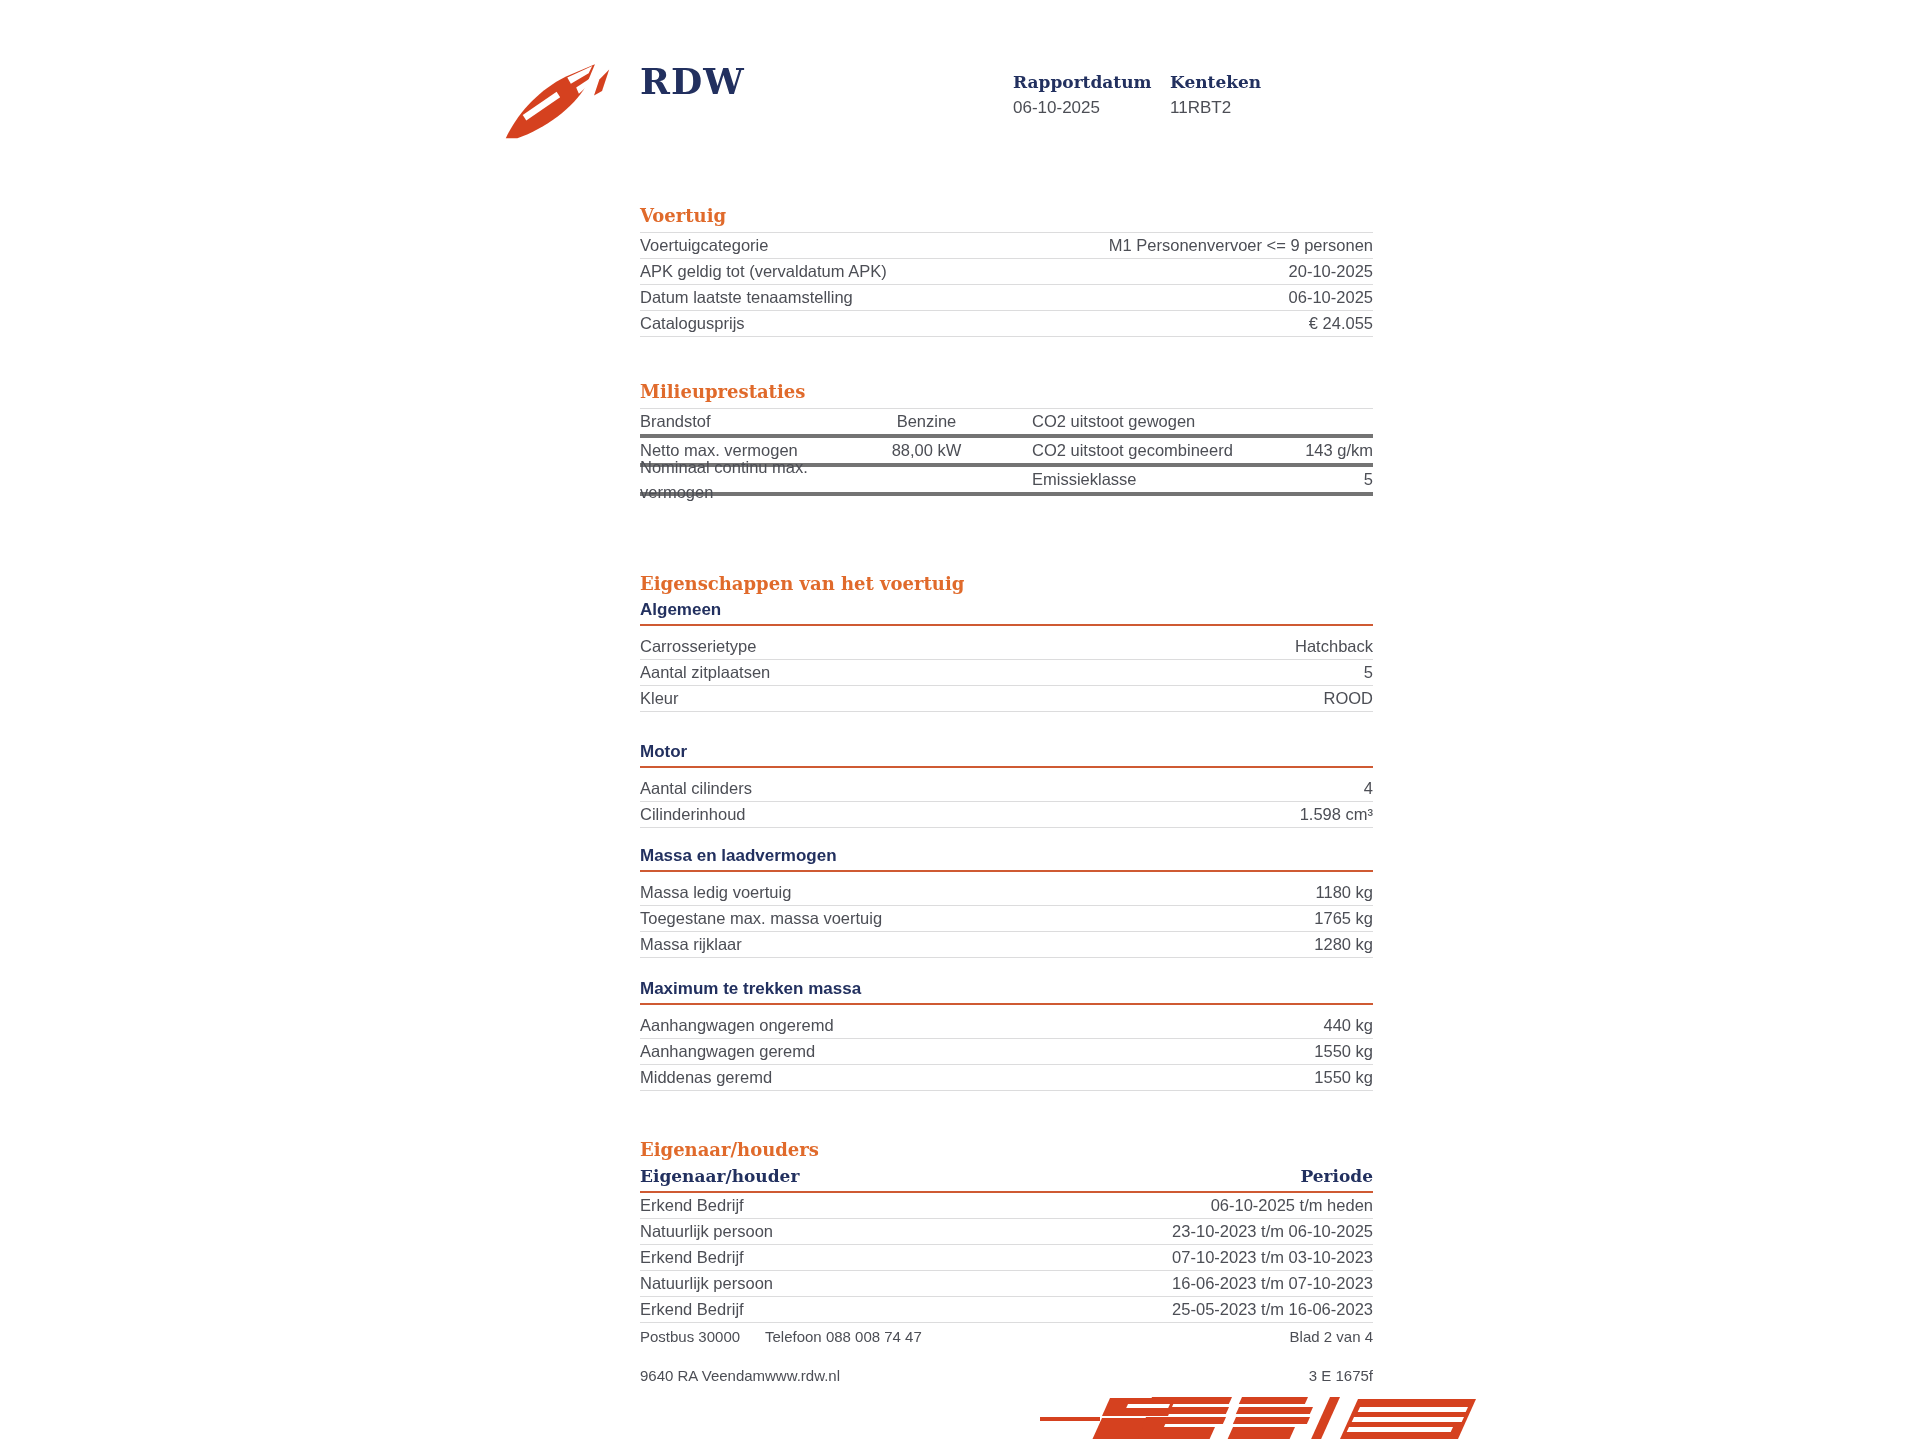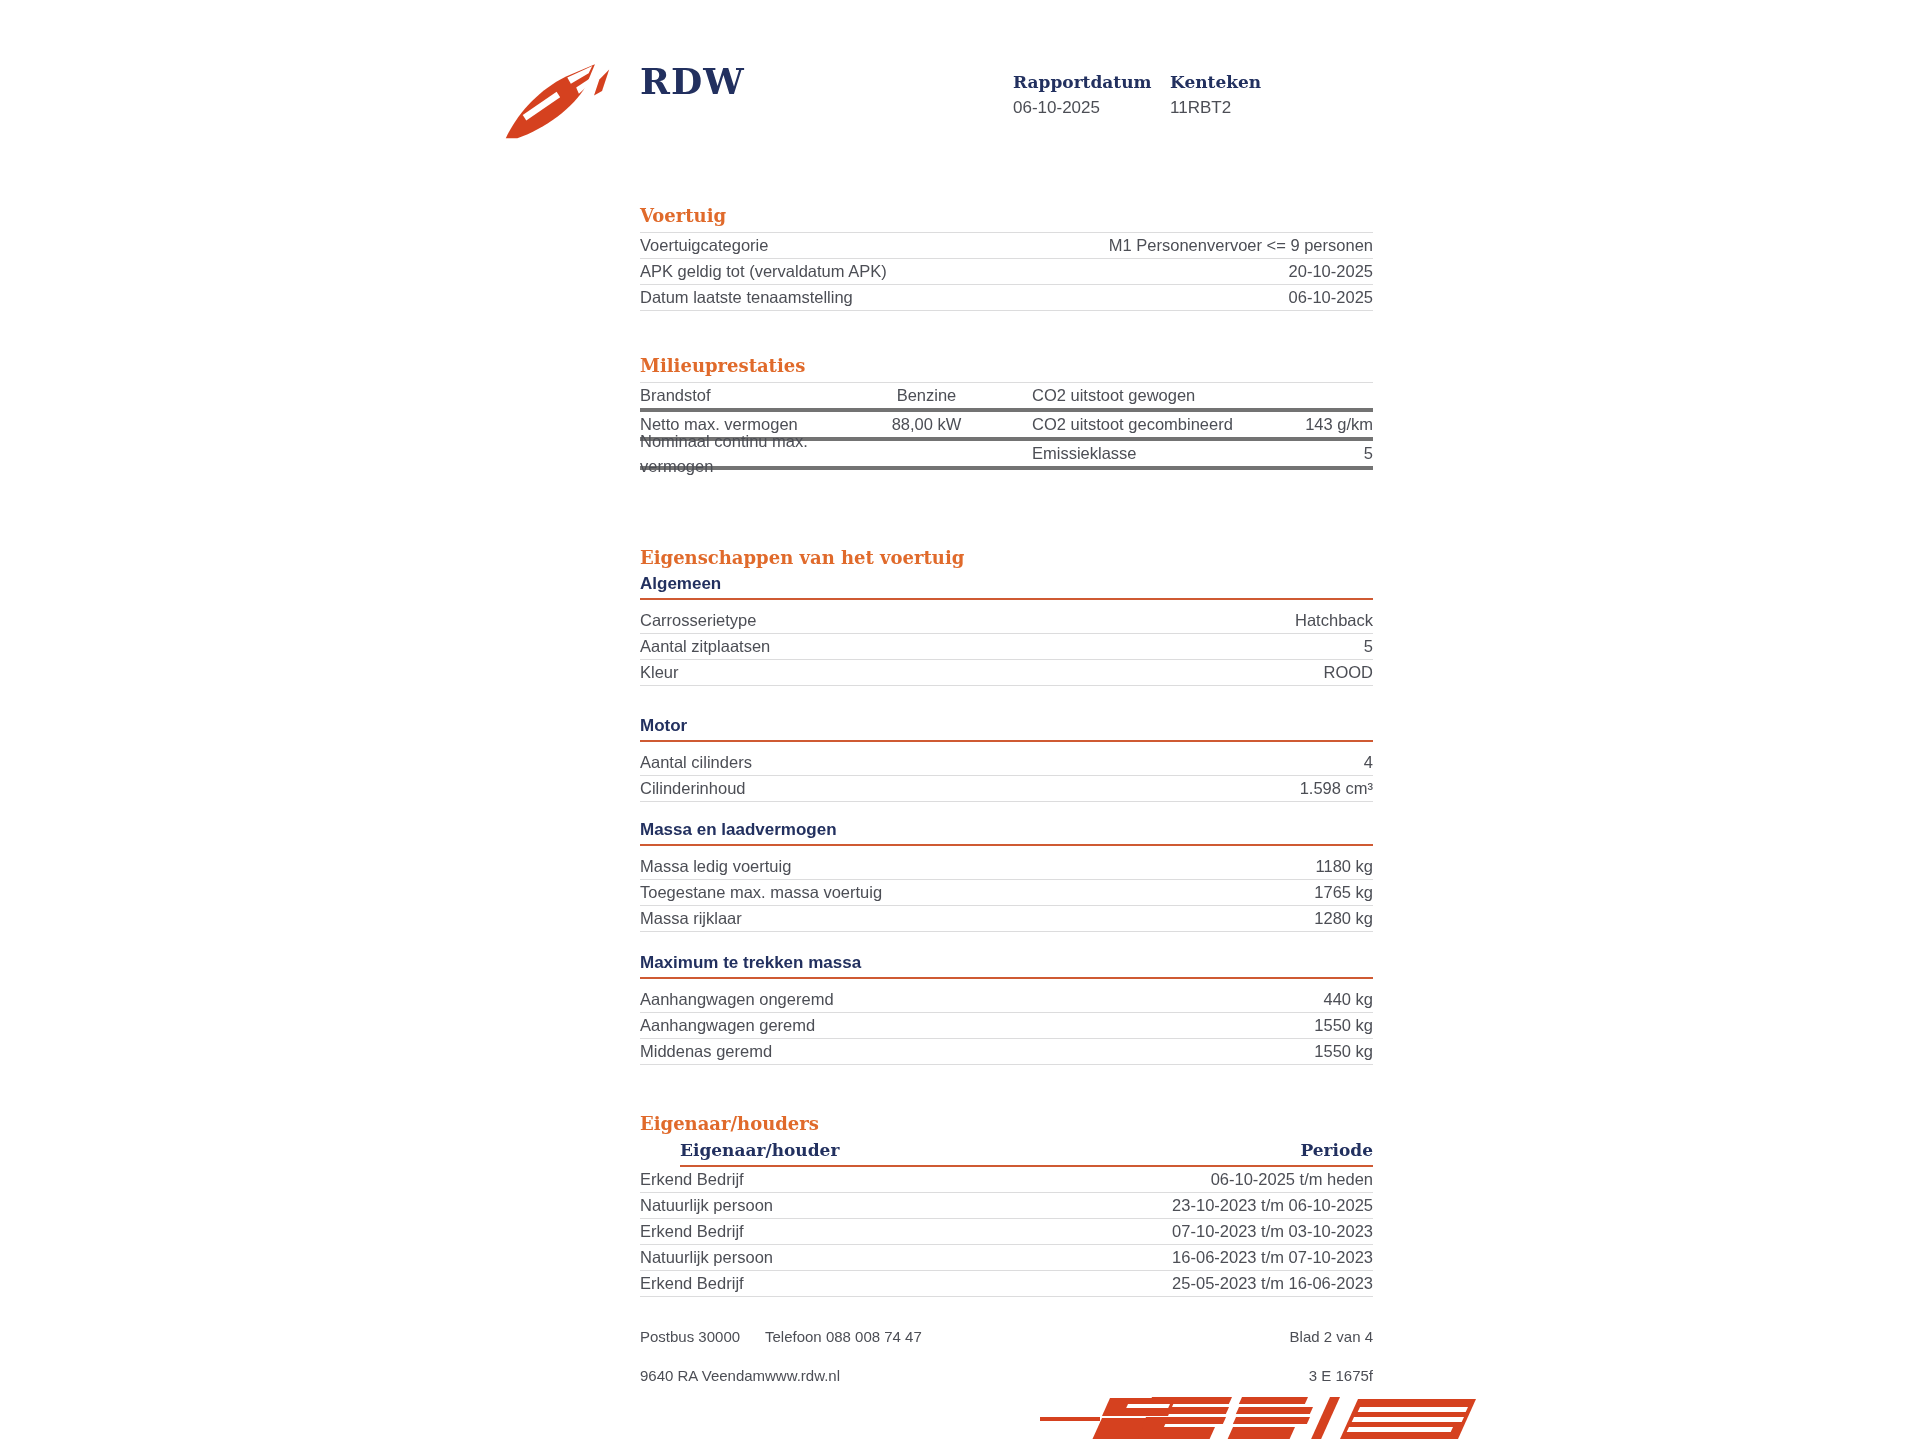--- a/index.html
+++ b/index.html
@@ -45,21 +45,21 @@
   .sub-title{font-family:"Liberation Sans",sans-serif;font-weight:bold;font-size:17px;
              color:#22305f;line-height:20px;padding-bottom:4px;border-bottom:2px solid #cf5a33;}
   .sub .tbl{border-top:none;margin-top:8px;}
   .sub-motor{margin-top:30px;}
   .sub-massa{margin-top:18px;}
   .sub-trekken{margin-top:21px;}
 
   .sec-eigenaar{margin-top:48px;}
   .owners-head{display:flex;justify-content:space-between;font-family:"DejaVu Serif",serif;
                font-weight:bold;font-size:17px;color:#22305f;line-height:20px;
-               padding-bottom:5px;border-bottom:2px solid #cf5a33;margin-left:40px;}
+               padding-bottom:5px;border-bottom:2px solid #cf5a33;}
 
   
   .footer-line{position:absolute;left:640px;width:733px;font-size:15px;color:#4c4e55;}
   .fl1{top:1328px;}
   .fl2{top:1367px;}
   .footer-line .colA{position:absolute;left:0;top:0;}
   .footer-line .colB{position:absolute;left:125px;top:0;}
   .footer-line .colC{position:absolute;right:0;top:0;text-align:right;}
 
   .bottom-graphic{position:absolute;left:1040px;top:1395px;width:436px;height:46px;}
@@ -102,20 +102,24 @@
           <span class="lbl">Voertuigcategorie</span>
           <span class="val">M1 Personenvervoer &lt;= 9 personen</span>
         </div>
         <div class="row">
           <span class="lbl">APK geldig tot (vervaldatum APK)</span>
           <span class="val">20-10-2025</span>
         </div>
         <div class="row">
           <span class="lbl">Datum laatste tenaamstelling</span>
           <span class="val">06-10-2025</span>
+        </div>
+        <div class="row">
+          <span class="lbl">Catalogusprijs</span>
+          <span class="val">€ 24.055</span>
         </div>
       </div>
     </div>
 
     <div class="sec-milieu">
       <div class="sec-title">Milieuprestaties</div>
       <div class="tbl">
         <div class="row4">
           <span class="l-lbl">Brandstof</span>
           <span class="l-val">Benzine</span>

